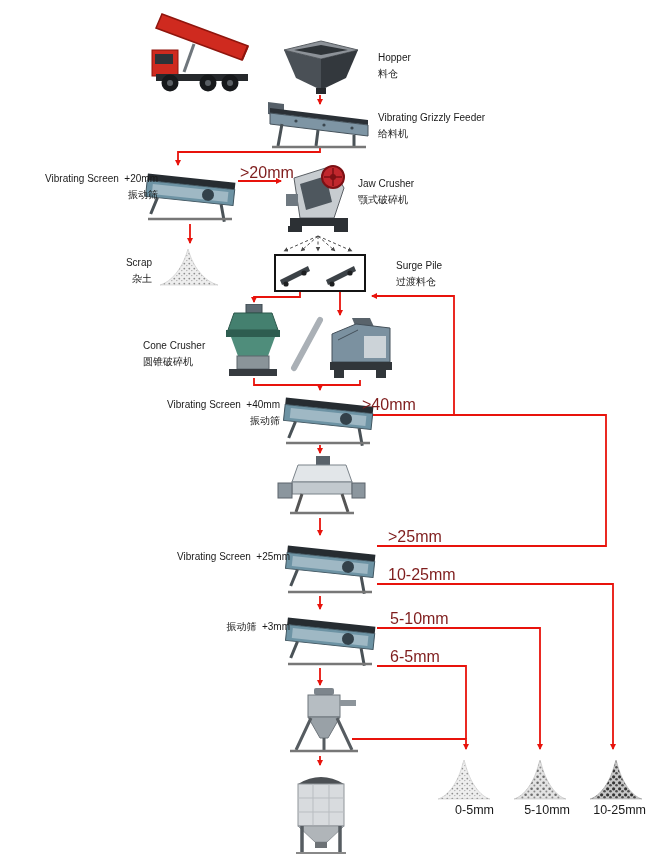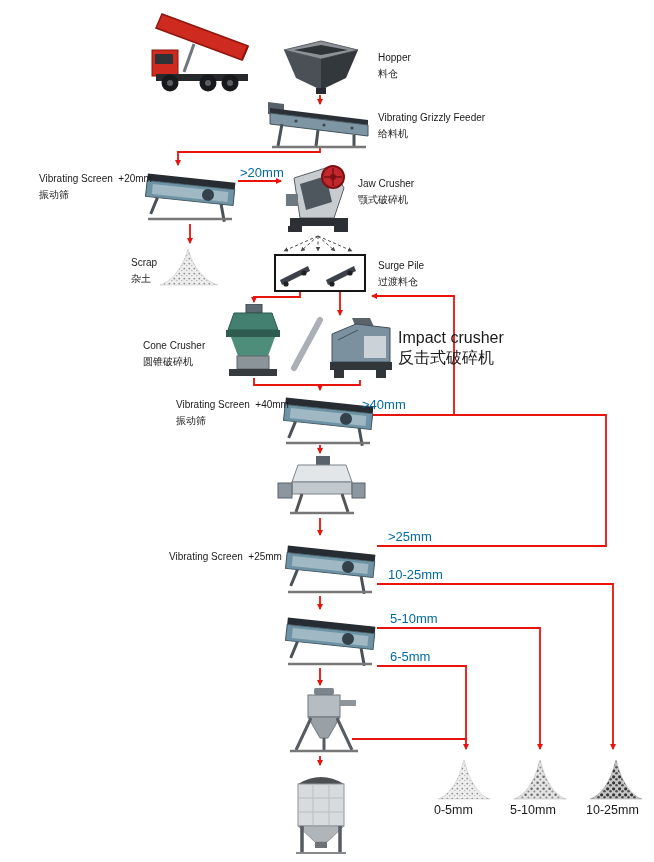--- a/index.html
+++ b/index.html
@@ -4,24 +4,24 @@
 <style>
   html,body{margin:0;padding:0;background:#fff;}
   .canvas{
     position:relative;width:654px;height:862px;background:#ffffff;overflow:hidden;
     font-family:"Liberation Sans","DejaVu Sans",sans-serif;color:#1a1a1a;
   }
   .arrows{position:absolute;left:0;top:0;z-index:1;}
   .node{position:absolute;z-index:2;}
   .lbl{position:absolute;z-index:3;font-size:10px;line-height:16px;}
   .lbl div{white-space:pre;}
-  .lbl.center{text-align:left;margin-left:31px;}
+  .lbl.center{text-align:right;}
   .lbl.big{font-size:16px;line-height:20px;font-weight:500;}
-  .stream{position:absolute;z-index:3;font-size:13px;line-height:14px;color:#0369a1;white-space:pre;}
-  .prodlbl{position:absolute;z-index:3;font-size:12.5px;text-align:left;white-space:pre;}
+  .stream{position:absolute;z-index:3;font-size:16px;line-height:14px;color:#7f1d1d;white-space:pre;}
+  .prodlbl{position:absolute;z-index:3;font-size:12.5px;text-align:right;white-space:pre;}
 </style>
 </head>
 <body>
 
 <div class="canvas">
 
   <svg class="arrows" width="654" height="862" viewBox="0 0 654 862">
     <defs>
       <marker id="ah" markerWidth="8" markerHeight="8" refX="5" refY="3" orient="auto" markerUnits="userSpaceOnUse">
         <path d="M0,0 L6,3 L0,6 Z" fill="#e8130c"></path>
@@ -276,46 +276,43 @@
   <div class="lbl" style="left:358px;top:176px">
     <div>Jaw Crusher</div>
     <div>颚式破碎机</div>
   </div>
 
   <div class="lbl center" style="left:100px;top:255px;width:52px">
     <div>Scrap</div>
     <div>杂土</div>
   </div>
 
-  <div class="lbl" style="left:378px;top:258px">
+  <div class="lbl" style="left:396px;top:258px">
     <div>Surge Pile</div>
     <div>过渡料仓</div>
   </div>
 
   <div class="lbl" style="left:143px;top:338px">
     <div>Cone Crusher</div>
     <div>圆锥破碎机</div>
   </div>
 
-  <div class="lbl big" style="left:398px;top:328px">
-    <div>Impact crusher</div>
-    <div>反击式破碎机</div>
-  </div>
 
   <div class="lbl center" style="left:145px;top:397px;width:135px">
     <div>Vibrating Screen  +40mm</div>
     <div>振动筛</div>
   </div>
 
 
   <div class="lbl center" style="left:138px;top:549px;width:152px">
     <div>Vibrating Screen  +25mm</div>
   </div>
 
   <div class="lbl center" style="left:142px;top:619px;width:148px">
+    <div>振动筛  +3mm</div>
   </div>
 
 
 
   <div class="stream" style="left:240px;top:166px">&gt;20mm</div>
   <div class="stream" style="left:362px;top:398px">&gt;40mm</div>
   <div class="stream" style="left:388px;top:530px">&gt;25mm</div>
   <div class="stream" style="left:388px;top:568px">10-25mm</div>
   <div class="stream" style="left:390px;top:612px">5-10mm</div>
   <div class="stream" style="left:390px;top:650px">6-5mm</div>

